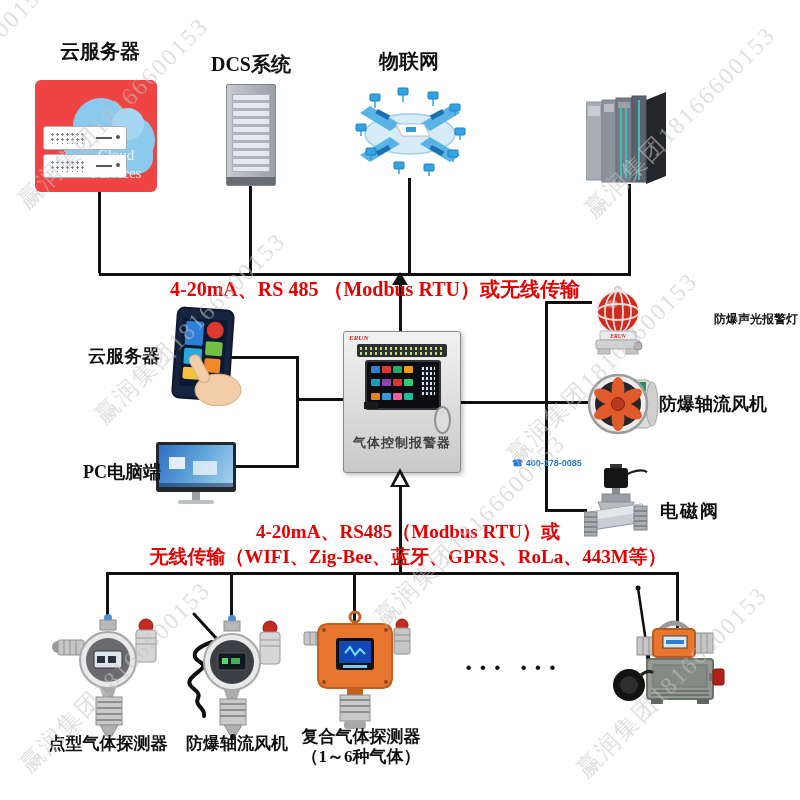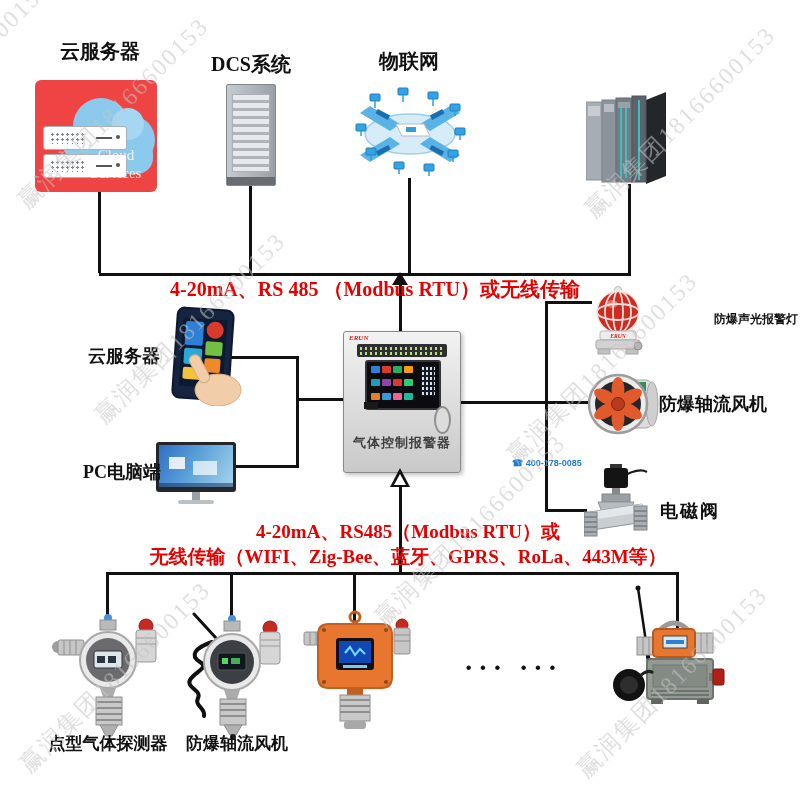--- a/index.html
+++ b/index.html
@@ -424,20 +424,24 @@
       <rect x="49" y="78" width="16" height="7" fill="#c2601f"></rect>
       <rect x="42" y="85" width="30" height="26" fill="#c9c9c9" stroke="#8f8f8f"></rect>
       <g stroke="#8f8f8f" stroke-width="2">
         <line x1="42" y1="90" x2="72" y2="90"></line>
           <line x1="42" y1="96" x2="72" y2="96"></line>
         <line x1="42" y1="102" x2="72" y2="102"></line>
       </g>
       <rect x="46" y="111" width="22" height="8" rx="3" fill="#a8a8a8"></rect>
     </svg>
   </div>
+  <div class="lbl" style="left:281px;top:727px;width:160px;font-size:17px;">
+    <div>复合气体探测器</div>
+    <div>（1～6种气体）</div>
+  </div>
 
   <div class="dots-ellipsis">··· ···</div>
 
   <div class="dev" style="left:603px;top:583px;">
     <svg width="134" height="140" viewBox="0 0 134 140">
       <circle cx="35" cy="5" r="2.5" fill="#101010"></circle>
       <line x1="35" y1="5" x2="47" y2="86" stroke="#101010" stroke-width="2.5"></line>
       <line x1="44" y1="66" x2="47" y2="88" stroke="#101010" stroke-width="4"></line>
       <path d="M56,48 Q71,32 86,48" stroke="#9a9a9a" stroke-width="5" fill="none"></path>
       <rect x="34" y="54" width="17" height="18" fill="#c6c6c6" stroke="#909090"></rect>

